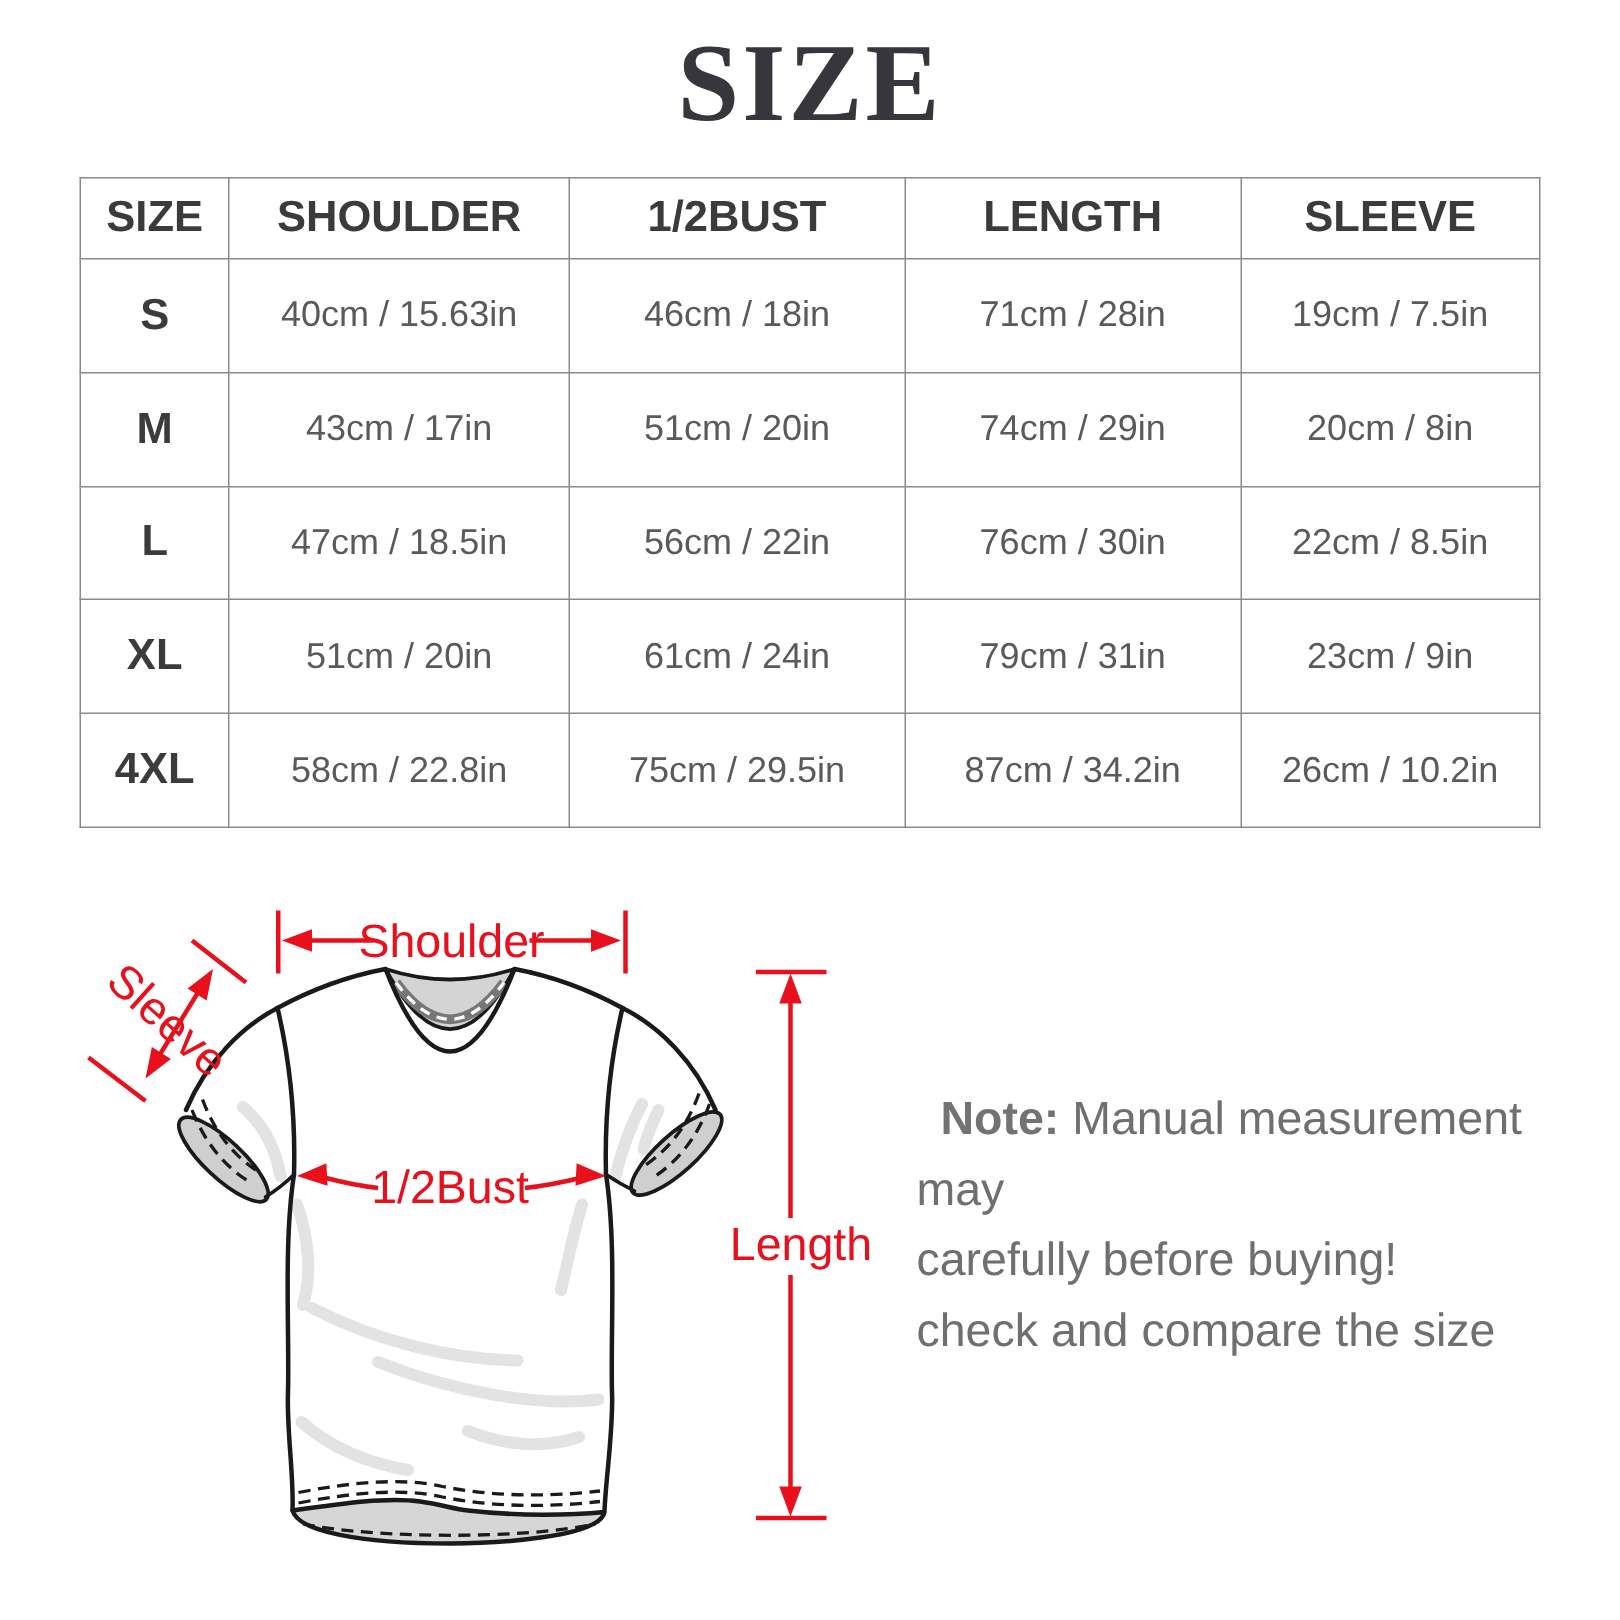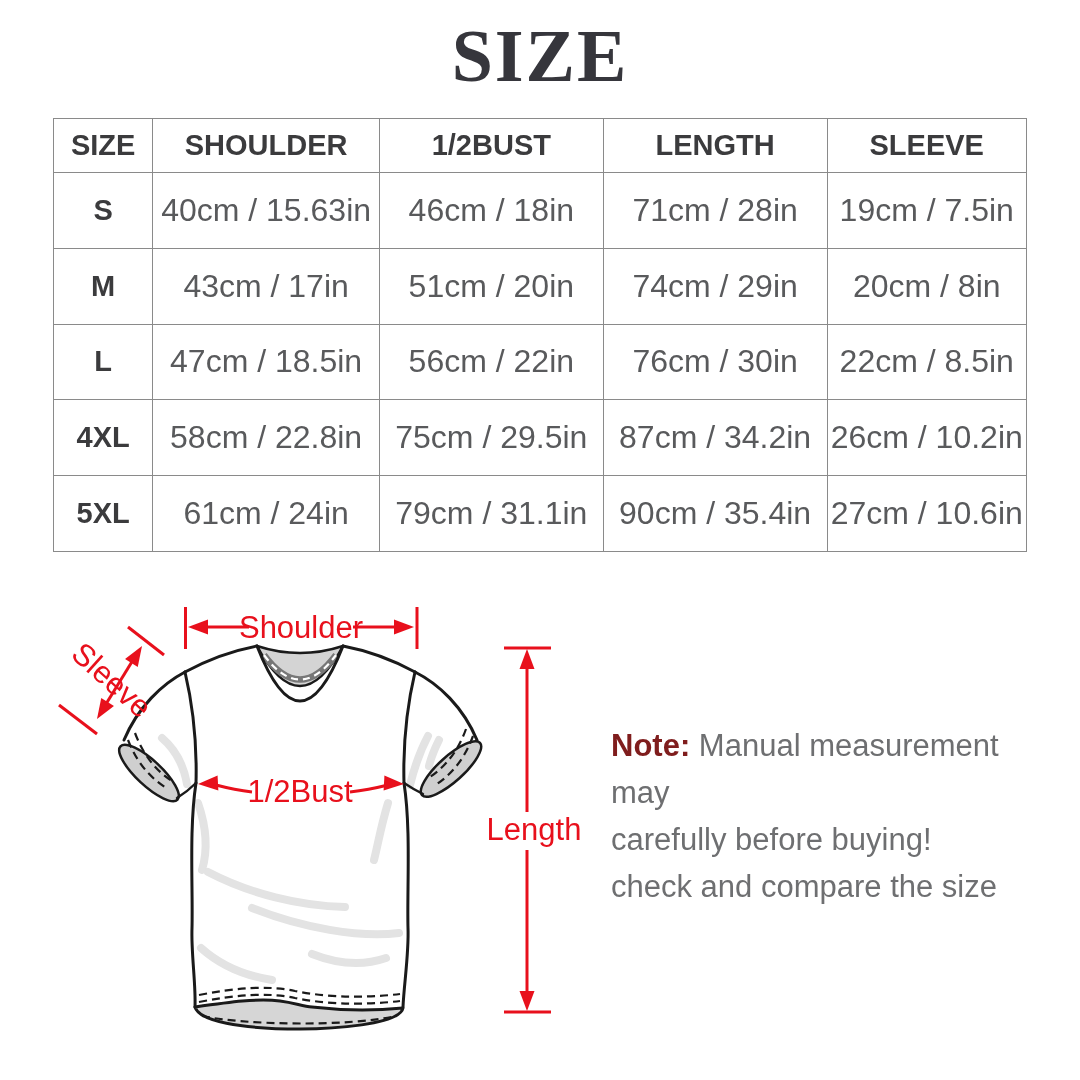--- a/index.html
+++ b/index.html
@@ -15,28 +15,28 @@
   }
   table.size-table {
     position:absolute; left:53px; top:118px; width:974px; height:434px;
     border-collapse:collapse; table-layout:fixed;
   }
   .size-table th, .size-table td {
     border:1px solid #8a8a8a; text-align:center; vertical-align:middle;
     padding:0; white-space:nowrap;
   }
   .size-table th { font-size:29px; font-weight:bold; color:#3b3b3d; height:53px; }
-  .size-table td { font-size:32px; color:#595a5c; font-weight:normal; }
+  .size-table td { font-size:24px; color:#595a5c; font-weight:normal; }
   .size-table td.c-size { font-size:29px; font-weight:bold; color:#3b3b3d; }
   .diagram-svg { position:absolute; left:0px; top:588px; }
   .note {
     position:absolute; left:611px; top:722px; width:430px;
     font-size:31px; line-height:47px; color:#6e6f71;
   }
-  .note .note-label { font-weight:bold; color:#7f1d1d; }
+  .note .note-label { font-weight:bold; color:#737373;margin-left:16px; }
   .red-label { font-size:31px; fill:var(--accent); font-family:"Liberation Sans", sans-serif; }
   .outline  { fill:none; stroke:#1a1a1a; stroke-width:3;   stroke-linecap:round; stroke-linejoin:round; }
   .outline2 { fill:none; stroke:#1a1a1a; stroke-width:2.4; stroke-linecap:round; stroke-linejoin:round; }
   .stitch   { fill:none; stroke:#1a1a1a; stroke-width:2.2; stroke-dasharray:8 5; stroke-linecap:butt; }
   .wrinkle  { fill:none; stroke:#e3e3e3; stroke-width:8;   stroke-linecap:round; }
   .redline  { fill:none; stroke:var(--accent); stroke-width:3; stroke-linecap:butt; }
   .redhead  { fill:var(--accent); stroke:none; }
 </style>
 </head>
 <body>
@@ -76,32 +76,32 @@
       <td>20cm / 8in</td>
     </tr>
     <tr>
       <td class="c-size">L</td>
       <td>47cm / 18.5in</td>
       <td>56cm / 22in</td>
       <td>76cm / 30in</td>
       <td>22cm / 8.5in</td>
     </tr>
     <tr>
+      <td class="c-size">XL</td>
+      <td>51cm / 20in</td>
+      <td>61cm / 24in</td>
+      <td>79cm / 31in</td>
+      <td>23cm / 9in</td>
+    </tr>
+    <tr>
       <td class="c-size">4XL</td>
       <td>58cm / 22.8in</td>
       <td>75cm / 29.5in</td>
       <td>87cm / 34.2in</td>
       <td>26cm / 10.2in</td>
-    </tr>
-    <tr>
-      <td class="c-size">5XL</td>
-      <td>61cm / 24in</td>
-      <td>79cm / 31.1in</td>
-      <td>90cm / 35.4in</td>
-      <td>27cm / 10.6in</td>
     </tr>
   </tbody>
 </table>
 
 <svg class="diagram-svg" width="600" height="492" viewBox="0 0 600 492" xmlns="http://www.w3.org/2000/svg">
 
   <g>
 
     <g>
       <path class="wrinkle" d="M162,150 C176,162 184,179 187,196"></path>

